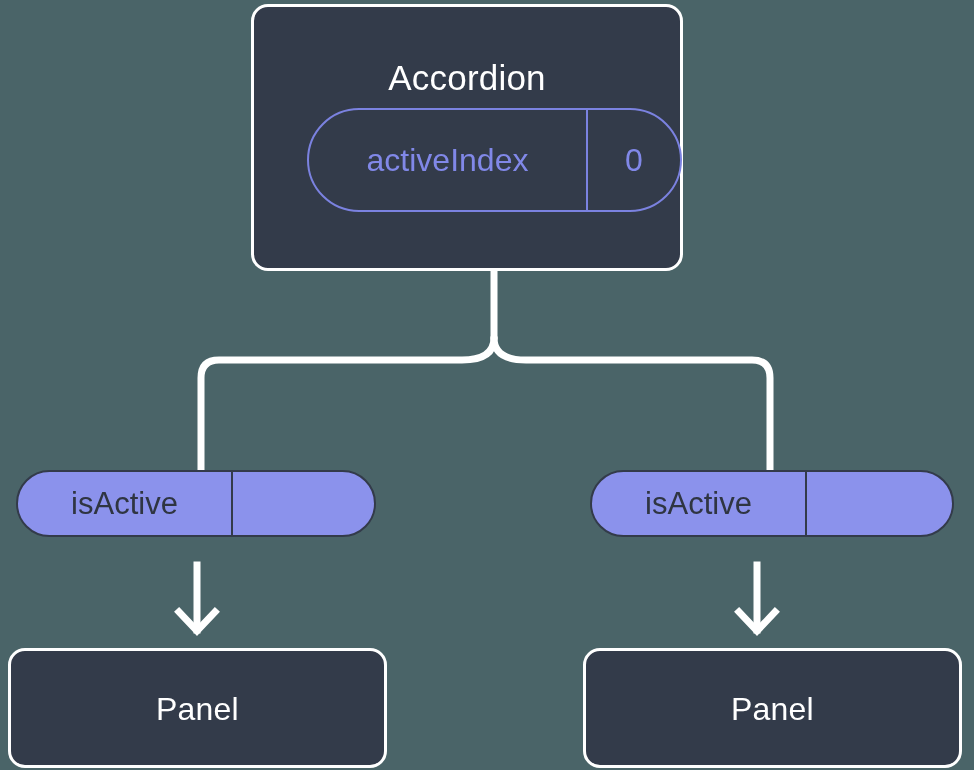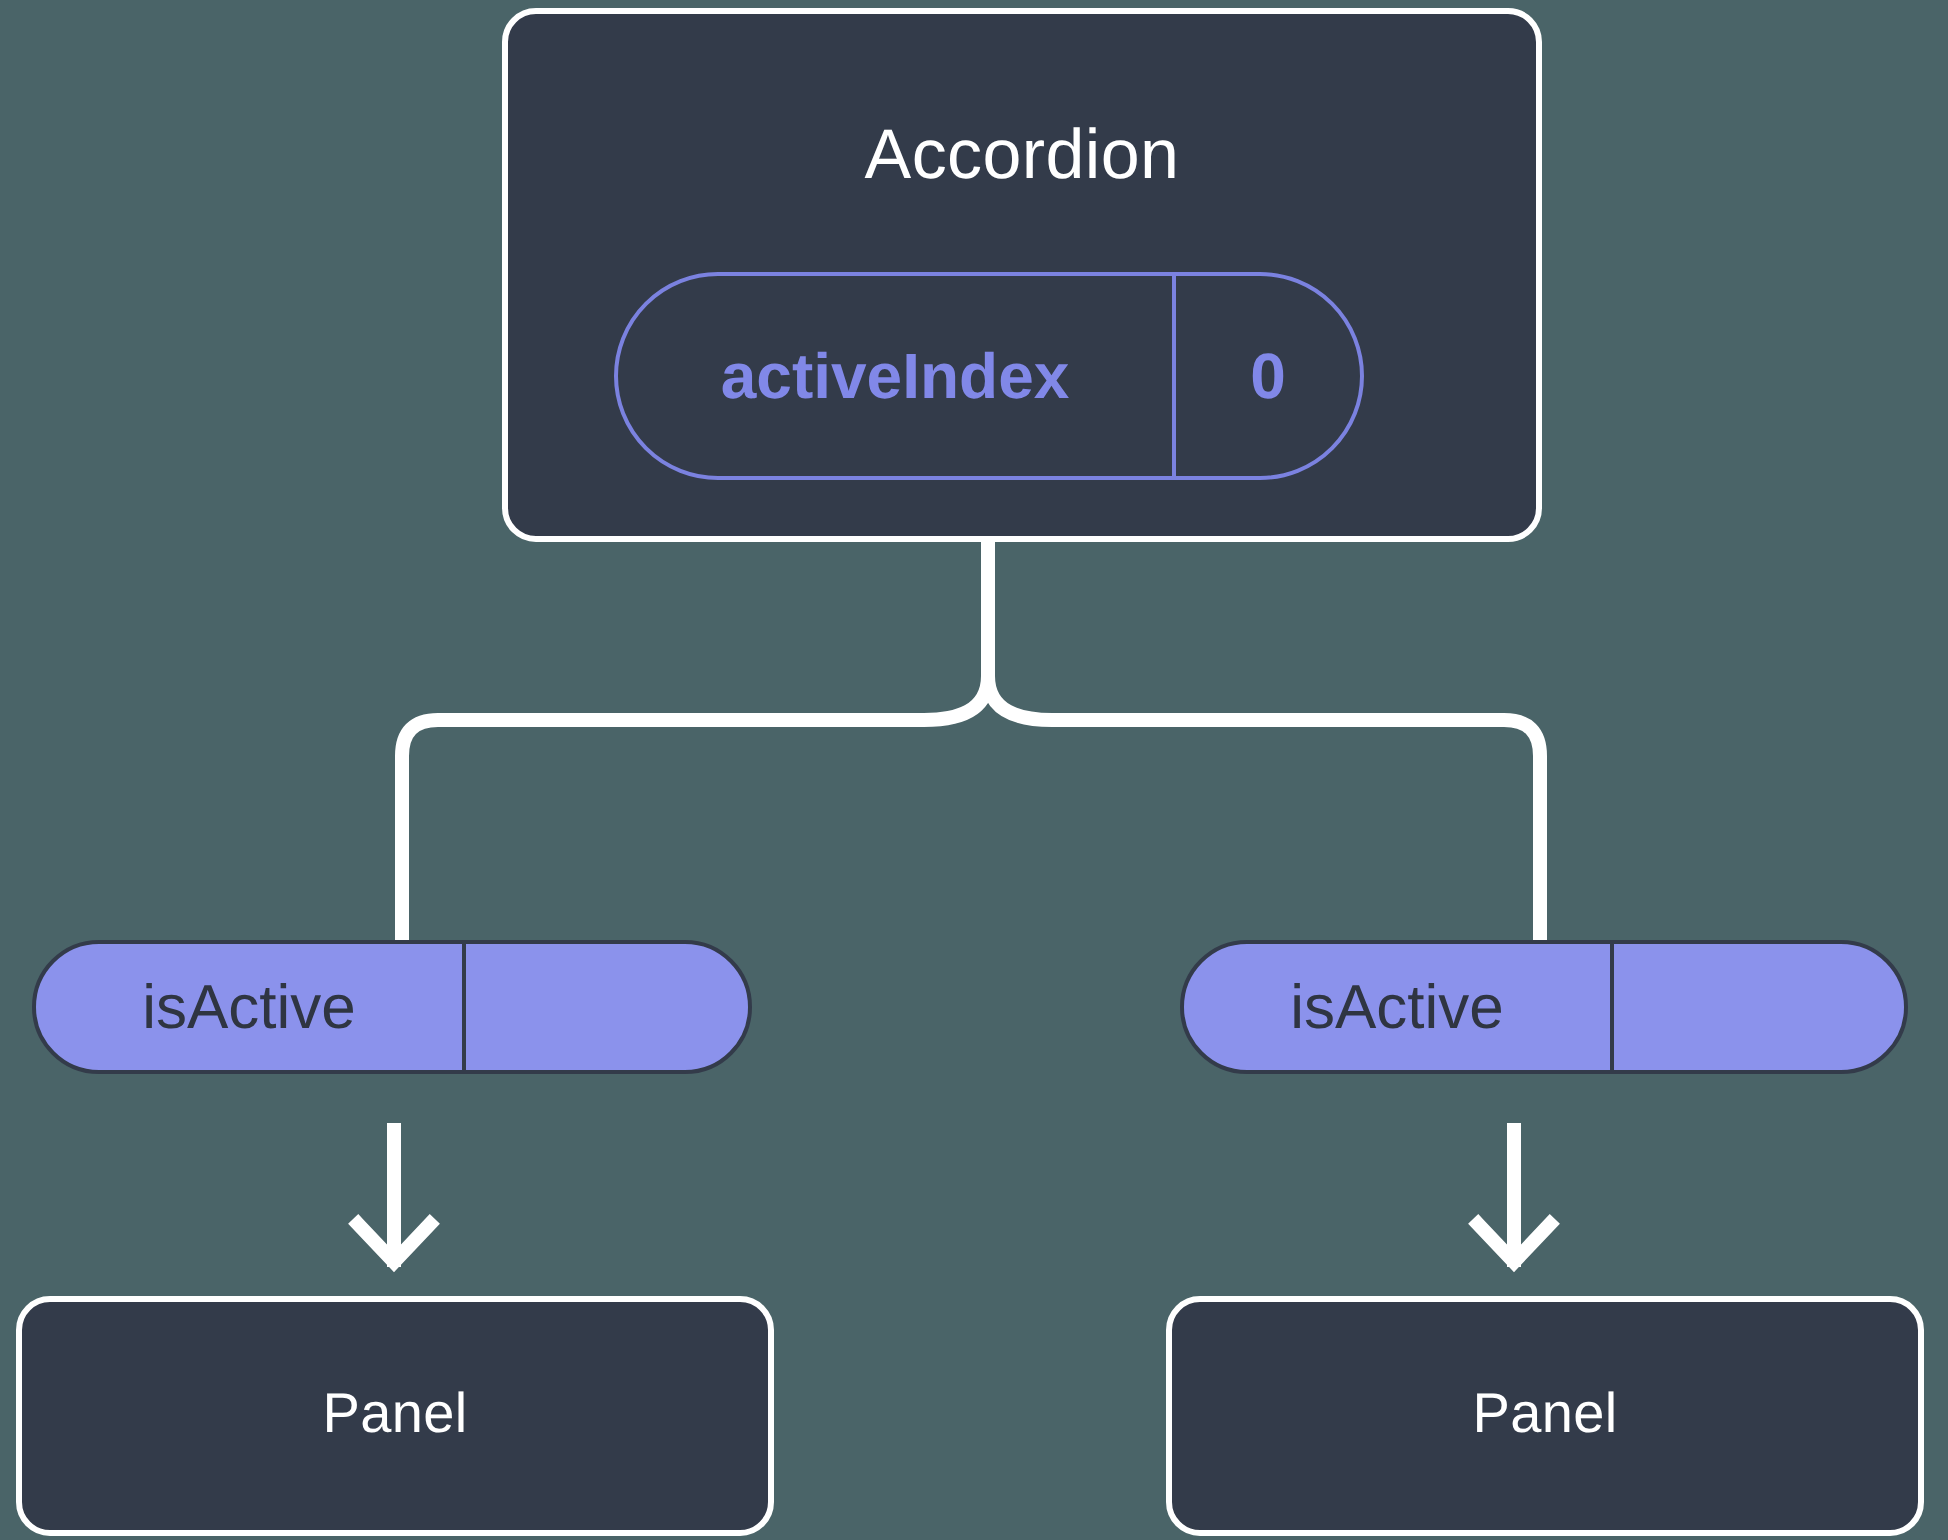--- a/index.html
+++ b/index.html
@@ -39,53 +39,52 @@
     left: 0;
     right: 0;
     text-align: center;
     color: #ffffff;
     font-size: 35px;
     font-weight: 400;
     letter-spacing: .2px;
     white-space: nowrap;
   }
 
-  #accordion-node { left: 251px; top: 4px; width: 520px; height: 267px; }
+  #accordion-node { left: 251px; top: 4px; width: 432px; height: 267px; }
   #accordion-node .node-title { top: 51px; }
 
   .panel-node { height: 120px; }
   #panel-left  { left: 8px;   top: 648px; width: 379px; }
   #panel-right { left: 583px; top: 648px; width: 379px; }
-  .panel-node .node-title { top: 40px; font-size: 28px; text-align: center; }
+  .panel-node .node-title { top: 40px; font-size: 32px; text-align: center; }
 
   
   .pill {
     position: absolute;
     box-sizing: border-box;
     display: flex;
     align-items: stretch;
     z-index: 3;
   }
   .pill-cell {
     display: flex;
     align-items: center;
     justify-content: center;
     white-space: nowrap;
     box-sizing: border-box;
   }
 
   
   #state-activeindex {
     left: 307px;
-    top: 136px;
+    top: 108px;
     width: 375px;
     height: 104px;
     border: 2px solid #7b82e0;
     border-radius: 52px;
-    font-weight: bold;
   }
   #state-activeindex .pill-cell {
     color: #8188e8;
     font-size: 32px;
   }
   #state-activeindex .pill-key {
     flex: 0 0 279px;
     border-right: 2px solid #7b82e0;
   }
   #state-activeindex .pill-val { flex: 1 1 auto; }

